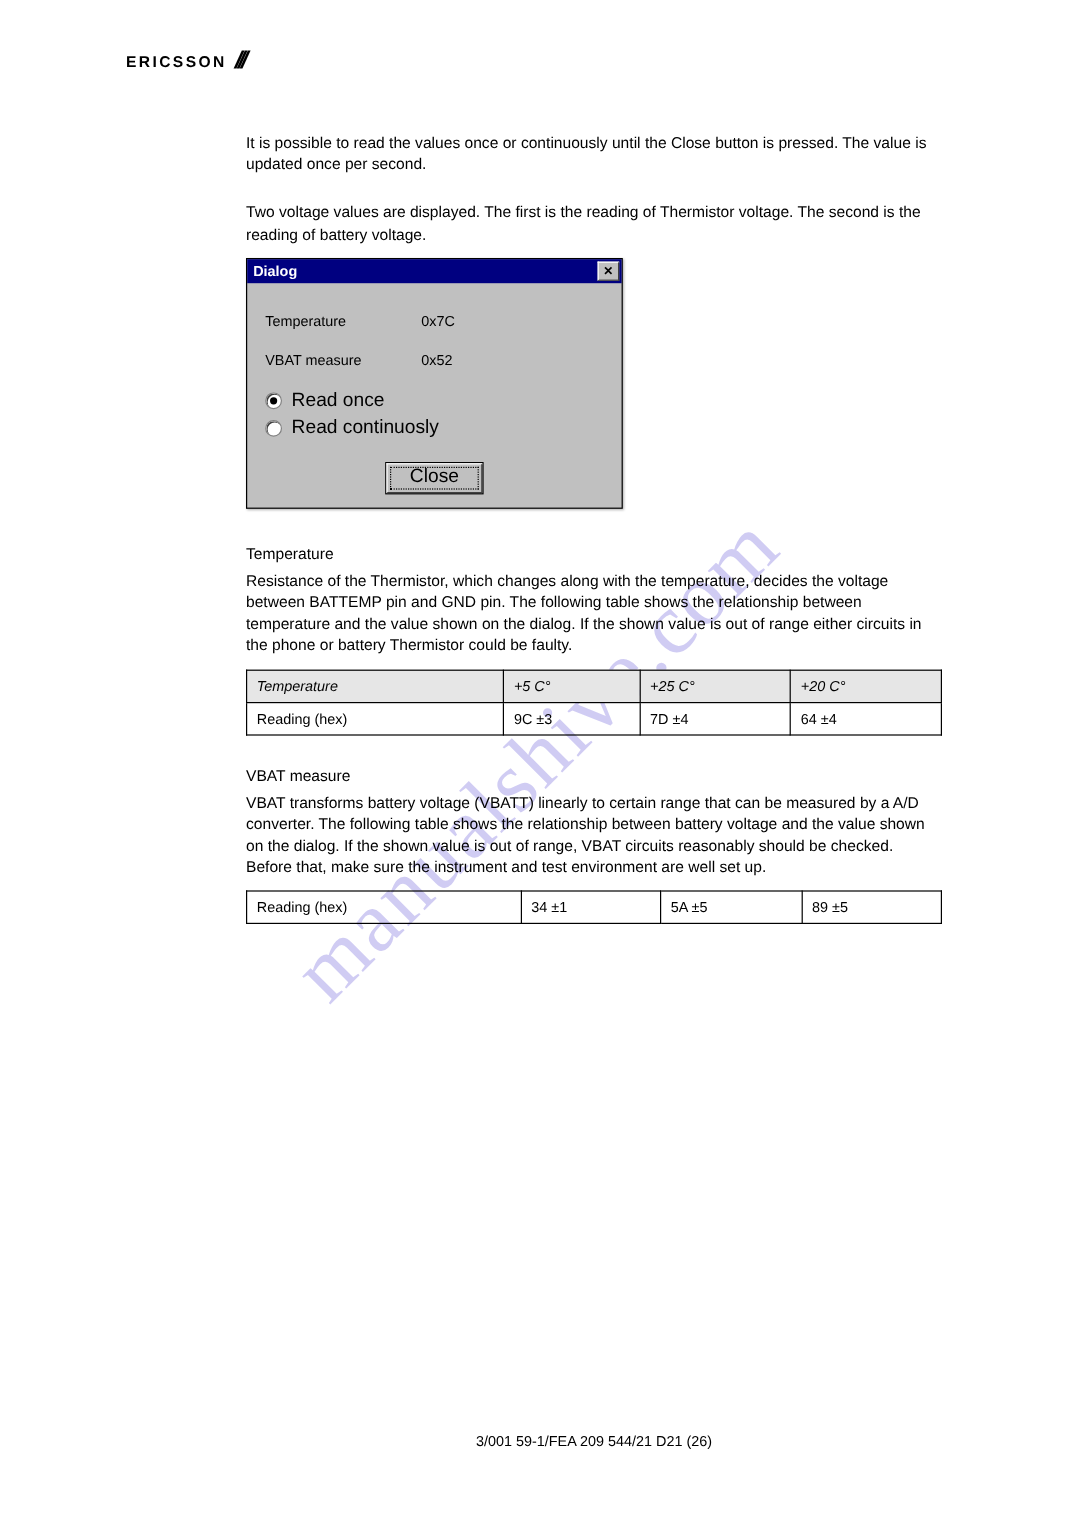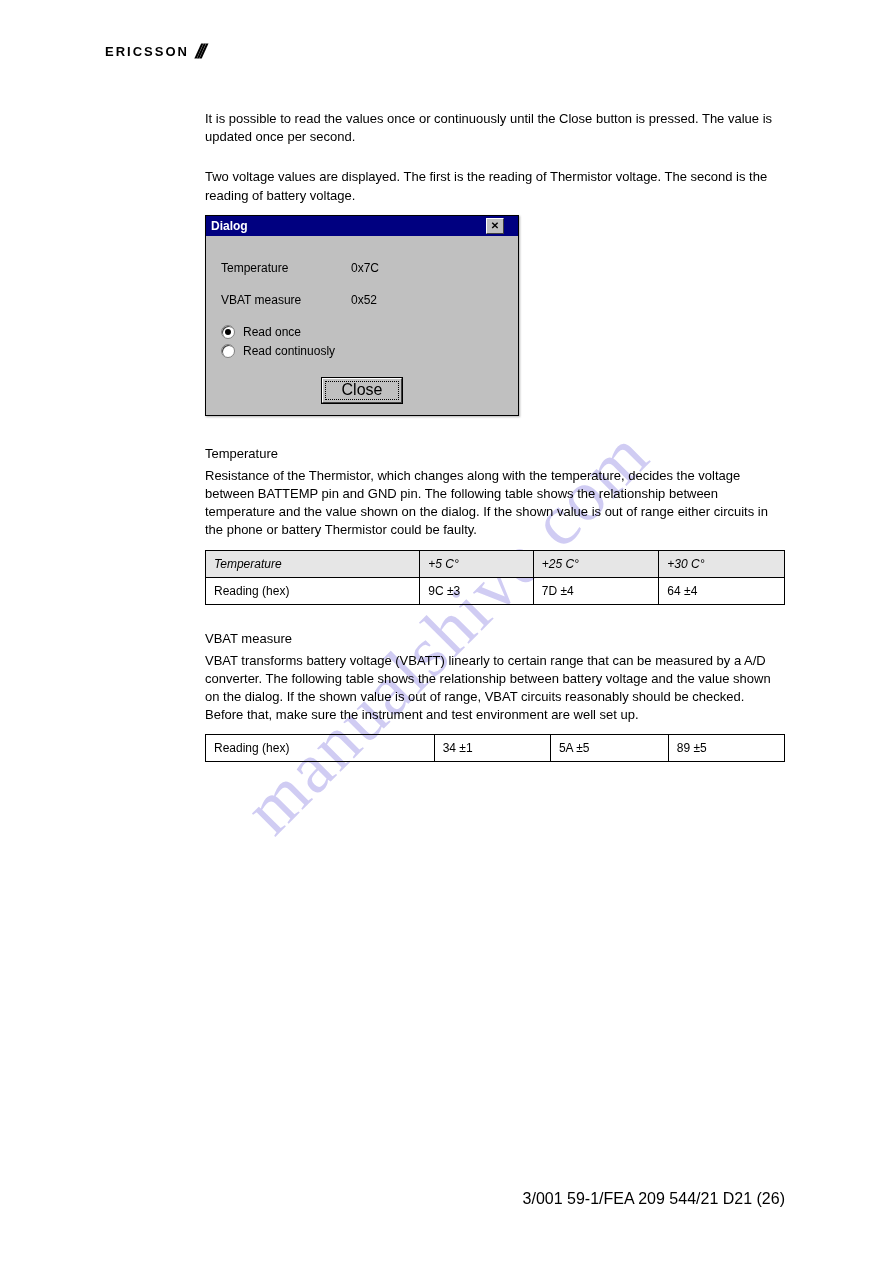--- a/index.html
+++ b/index.html
@@ -70,21 +70,21 @@
     margin: 0 0 30px 0;
     font-family: "MS Sans Serif", Tahoma, Arial, sans-serif;
   }
   .dialog .titlebar {
     background: #000080;
     color: #fff;
     display: flex;
     align-items: center;
     justify-content: space-between;
     height: 20px;
-    padding: 0 14px 0 5px;
+    padding: 0 2px 0 5px;
     font-size: 12px;
     font-weight: bold;
   }
   .dialog .titlebar .xbtn {
     width: 16px;
     height: 14px;
     background: #c0c0c0;
     border: 1px solid #fff;
     border-right-color: #404040;
     border-bottom-color: #404040;
@@ -102,21 +102,21 @@
   .dlg-row {
     display: flex;
     font-size: 12px;
     margin-bottom: 18px;
   }
   .dlg-row .lbl { width: 130px; }
   .dlg-row .val {}
   .radio-row {
     display: flex;
     align-items: center;
-    font-size: 12px;
+    font-size: 16px;
     margin: 5px 0;
   }
   .radio-row .rb {
     width: 12px;
     height: 12px;
     border: 1px solid #808080;
     border-radius: 50%;
     background: #fff;
     margin-right: 8px;
     position: relative;
@@ -173,22 +173,22 @@
   .section-heading {
     font-size: 13px;
     margin: 6px 0 6px 0;
   }
   .footer {
     position: absolute;
     bottom: 55px;
     left: 205px;
     width: 580px;
     display: flex;
-    justify-content: flex-end;
-    font-size: 16px;
+    justify-content: center;
+    font-size: 12px;
   }
 </style>
 </head>
 <body>
 
 <div class="page">
 
   <div class="watermark">manualshive.com</div>
 
   <div class="header-logo">
@@ -232,21 +232,21 @@
     </div>
 
     <p class="section-heading">Temperature</p>
     <p class="body-text">Resistance of the Thermistor, which changes along with the temperature, decides the voltage between BATTEMP pin and GND pin. The following table shows the relationship between temperature and the value shown on the dialog. If the shown value is out of range either circuits in the phone or battery Thermistor could be faulty.</p>
     <table class="tbl">
       <tbody>
           <tr>
         <th>Temperature</th>
         <th>+5 C°</th>
         <th>+25 C°</th>
-        <th>+30 C°</th>
+        <th>+20 C°</th>
       </tr>
       <tr>
         <td>Reading (hex)</td>
         <td>9C ±3</td>
         <td>7D ±4</td>
         <td>64 ±4</td>
       </tr>
     </tbody>
       </table>
 

